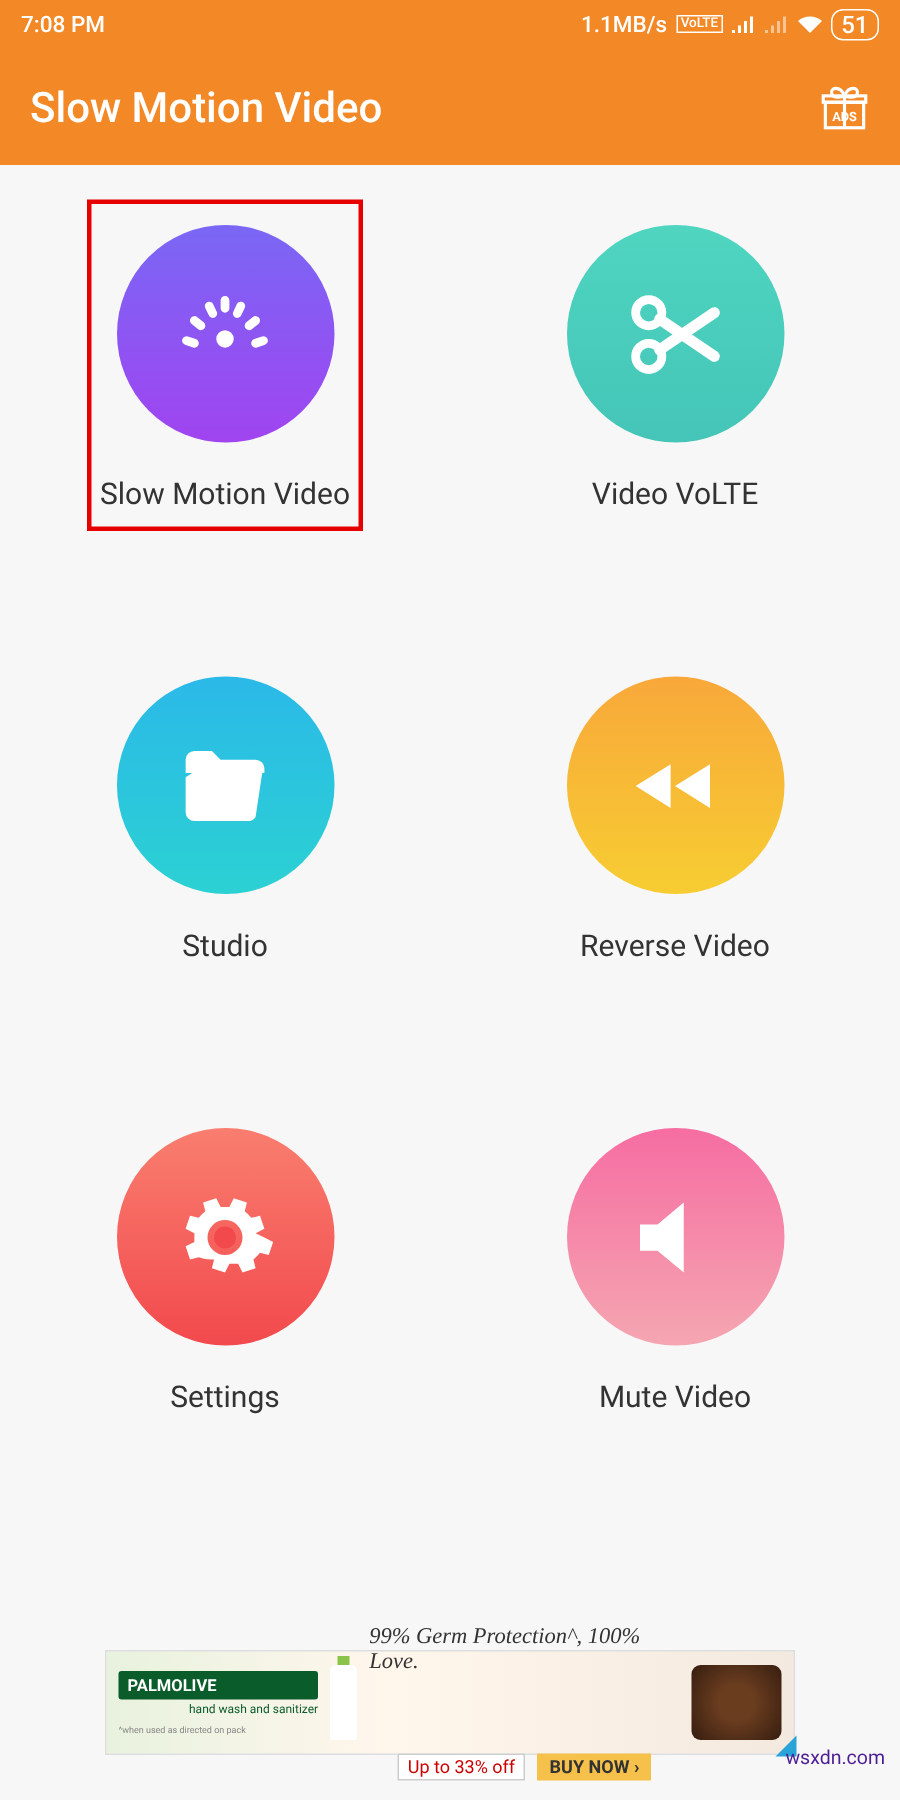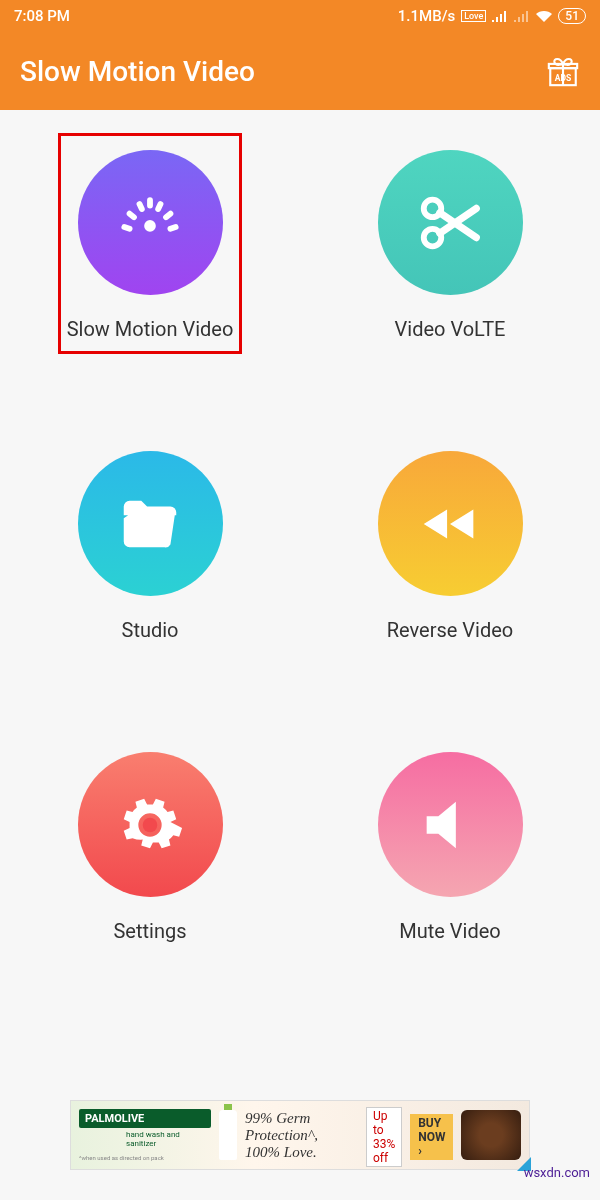--- a/index.html
+++ b/index.html
@@ -89,46 +89,46 @@
   }
   .ad-brand {
     background: #0a5c2b;
     color: #fff;
     font-size: 11px;
     font-weight: 700;
     padding: 3px 6px;
     border-radius: 2px;
   }
   .ad-sub { font-size: 8px; color: #0a5c2b; margin-top:2px;margin-left:47px;}
-  .ad-copy { display:flex; flex-direction:row; align-items:center; flex:1;gap:48px;}
+  .ad-copy { display:flex; flex-direction:column; align-items:center; flex:1;gap:48px;}
   .ad-headline { font-family: Georgia, serif; font-style: italic; font-size: 15px; color:#333;}
   .ad-row2 { display:flex; gap:8px; align-items:center; margin-top:4px;}
   .ad-offer { color:#c00; font-size:12px; border:1px solid #ccc; padding:1px 6px; background:#fff;}
   .ad-cta { background:#f6c14b; color:#333; font-weight:700; font-size:12px; padding:2px 8px;}
   .watermark {
     position: absolute; bottom: 20px; right: 10px;
     font-size: 13px; color: #4c1d95;
   }
   .bat {
     border: 1.5px solid #fff; border-radius: 8px;
-    padding: 0 6px; font-size: 12px;
+    padding: 0 6px; font-size: 16px;
   }
   .bottle {width:18px;height:50px;background:#fff;border-radius:4px 4px 2px 2px;position:relative;}
   .bottle::before{content:'';position:absolute;top:-6px;left:5px;width:8px;height:6px;background:#8bc34a;}
   .ad-prod{width:60px;height:50px;background:radial-gradient(circle,#6b3d1f 30%,#3d2212 90%);border-radius:6px;}
   .ad-tri{position:absolute;right:-2px;bottom:-2px;width:0;height:0;border-left:14px solid transparent;border-bottom:14px solid #2aa3d8;}
 </style>
 </head>
 <body>
 
 <div class="status-bar">
   <span>7:08 PM</span>
   <div class="status-right">
     <span>1.1MB/s</span>
-    <span style="font-size:9px;border:1px solid #fff;padding:0 2px;">Love</span>
+    <span style="font-size:9px;border:1px solid #fff;padding:0 2px;">VoLTE</span>
     <svg class="ico" viewBox="0 0 16 12">
         <path fill="#fff" d="M0 10h2v2H0zM4 7h2v5H4zM8 4h2v8H8zM12 1h2v11h-2z"></path>
       </svg>
     <svg class="ico" viewBox="0 0 16 12">
         <path fill="#fff" opacity="0.5" d="M0 10h2v2H0zM4 7h2v5H4zM8 4h2v8H8zM12 1h2v11h-2z"></path>
       </svg>
     <svg class="ico" viewBox="0 0 16 12">
         <path fill="#fff" d="M8 12L0 4c4-4 12-4 16 0z"></path>
       </svg>
     <span class="bat">51</span>

